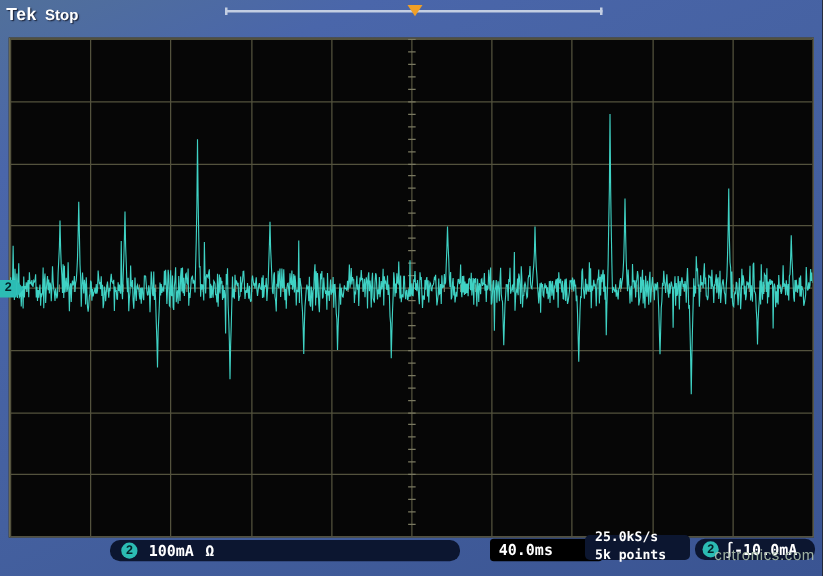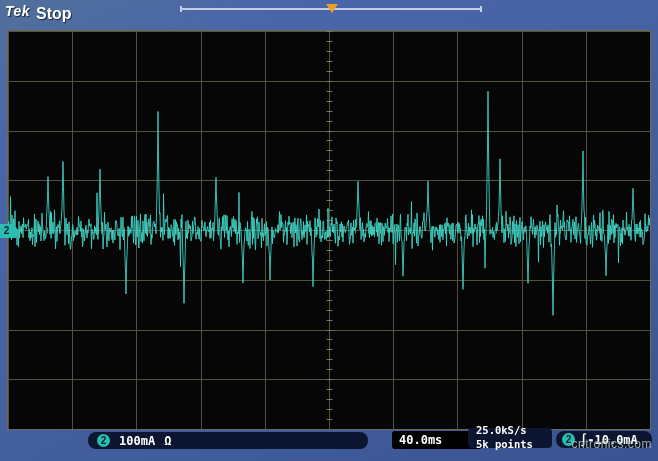--- a/index.html
+++ b/index.html
@@ -6,25 +6,25 @@
   html,body { margin:0; padding:0; background:#222; }
   body { font-family:"Liberation Sans", sans-serif; }
 
   #scope {
     position:relative; width:658px; height:461px; overflow:hidden;
     background: linear-gradient(155deg, #51709a 0%, #4a66aa 18%, #44609f 55%, #3a5492 100%);
   }
 
   .logo {
     position:absolute; left:5px; top:3px; color:#ffffff; font-weight:bold;
-    font-size:14px; font-style:italic; letter-spacing:.5px; text-shadow:1px 1px 1px #1a2238;
+    font-size:14px; letter-spacing:.5px; text-shadow:1px 1px 1px #1a2238;
   }
   .status {
     position:absolute; left:36px; top:5px; color:#ffffff; font-weight:bold;
-    font-size:16px; text-shadow:1px 1px 1px #1a2238;
+    font-size:12px; text-shadow:1px 1px 1px #1a2238;
   }
 
   .recbar { position:absolute; left:180px; top:8px; width:302px; height:2px; background:#c3cee2; }
   .recbar::before,.recbar::after { content:""; position:absolute; top:-2px; width:2px; height:6px; background:#c3cee2; }
   .recbar::before { left:0; } .recbar::after { right:0; }
 
   .trig-pos {
     position:absolute; left:326px; top:4px; width:0; height:0;
     border-left:6px solid transparent; border-right:6px solid transparent;
     border-top:9px solid var(--orange,#f0a028);

